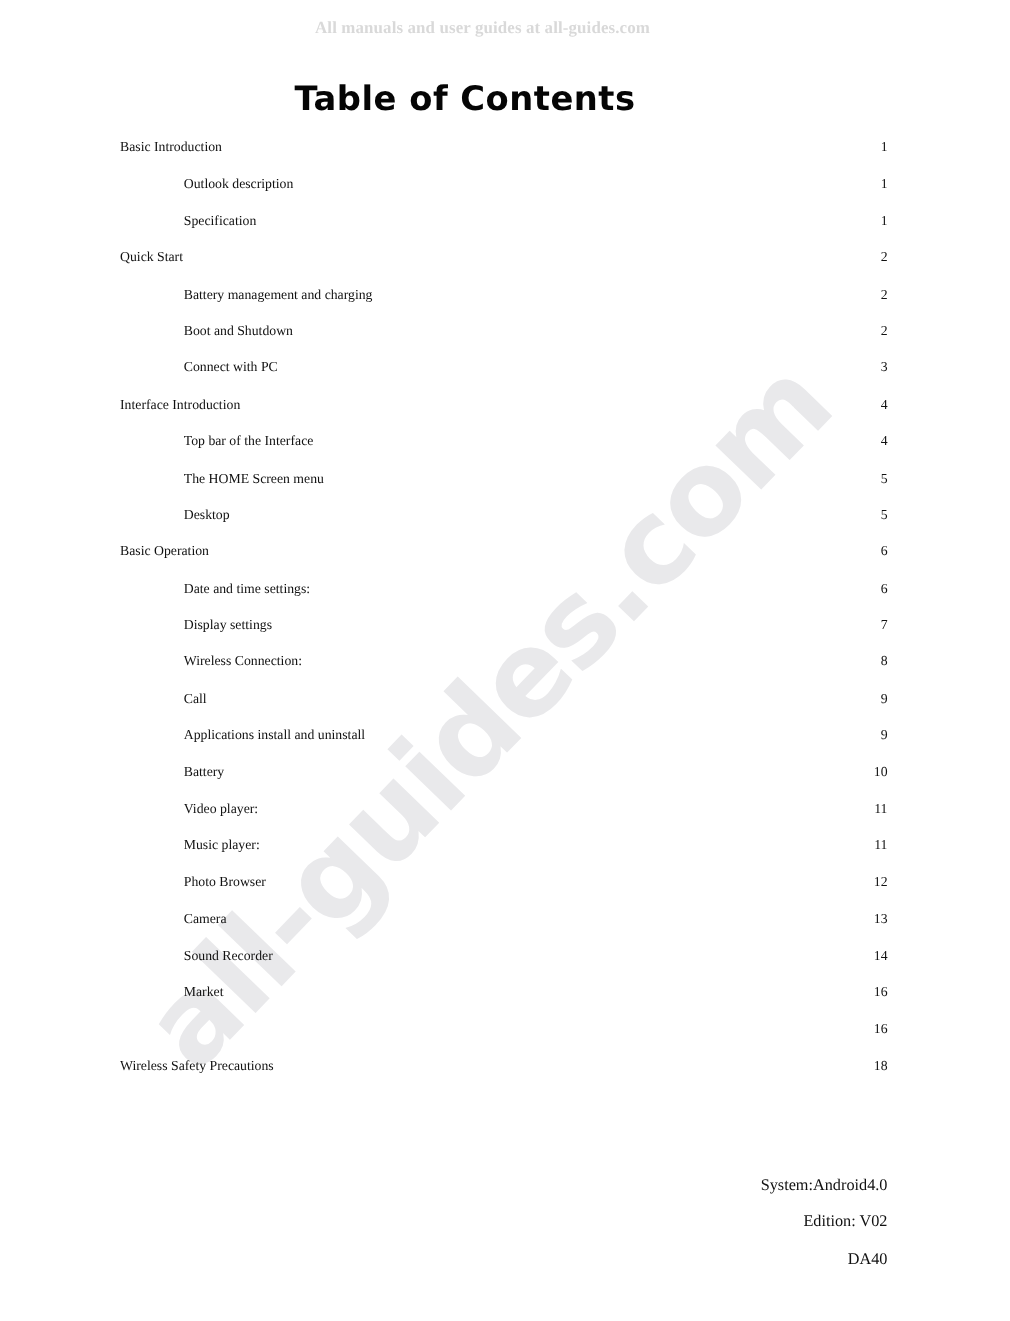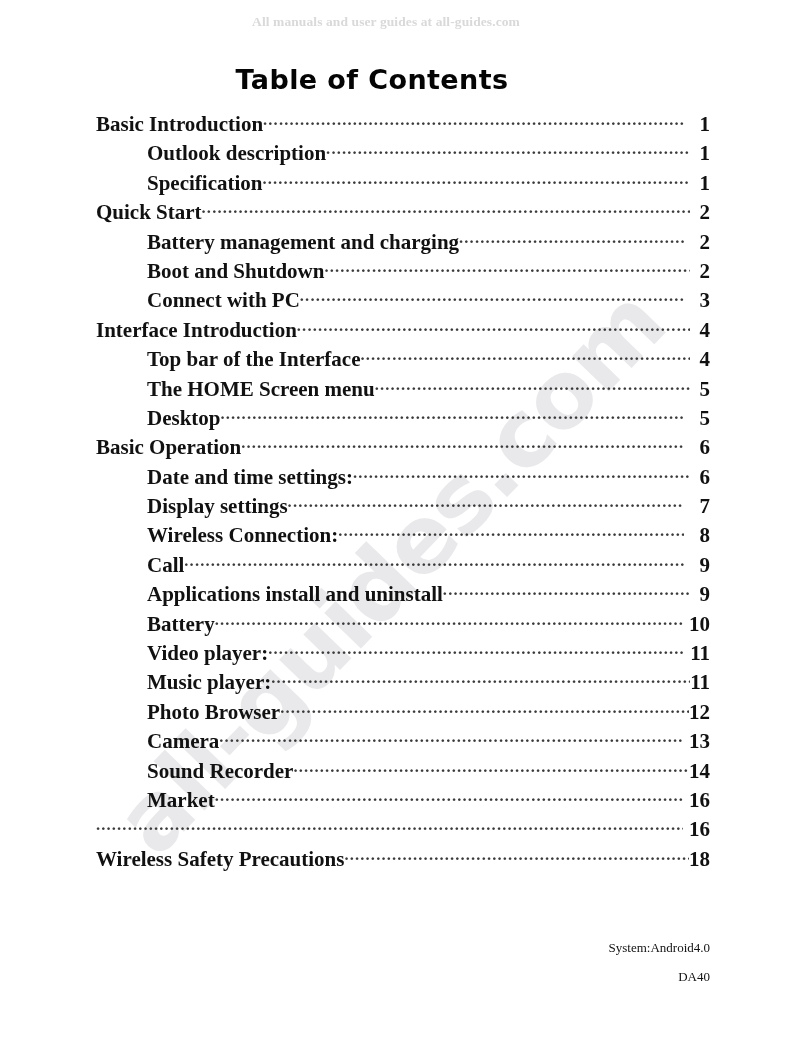--- a/index.html
+++ b/index.html
@@ -68,24 +68,23 @@
     position: absolute;
     top: 110px;
     left: 96px;
     width: 614px;
     z-index: 2;
   }
   .toc-row {
     display: flex;
     align-items: baseline;
     height: 29.4px;
-    font-size: 21px;
+    font-size: 11px;
     color: #111111;
     white-space: nowrap;
-    font-weight: bold;
   }
   .toc-row.level-2 {
     padding-left: 51px;
   }
   .toc-label {
     flex: 0 0 auto;
   }
   .toc-leader {
     flex: 1 1 auto;
     overflow: hidden;
@@ -263,16 +262,17 @@
       </div>
       <div class="toc-row level-1 gap-none">
         <span class="toc-label">Wireless Safety Precautions</span>
         <span class="toc-leader"></span>
         <span class="toc-page">18</span>
       </div>
     </div>
 
   <div class="spec-block">
       <div class="spec-line">System:Android4.0</div>
+      <div class="spec-line">Edition: V02</div>
       <div class="spec-line">DA40</div>
     </div>
 
 </div>
 
 </body></html>

